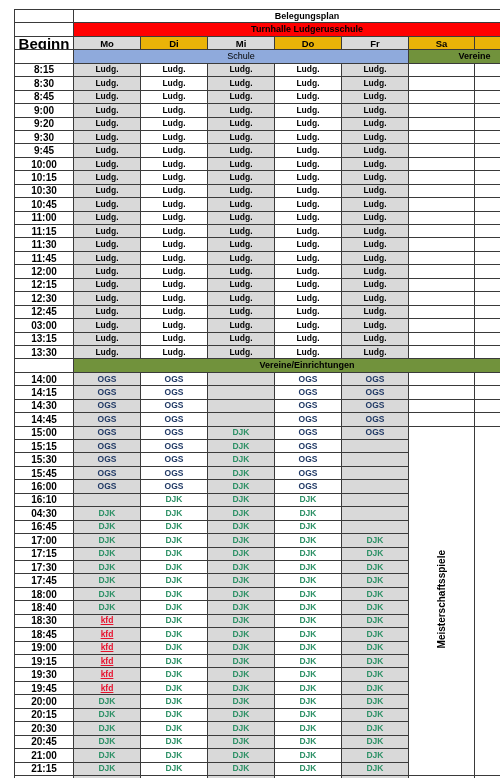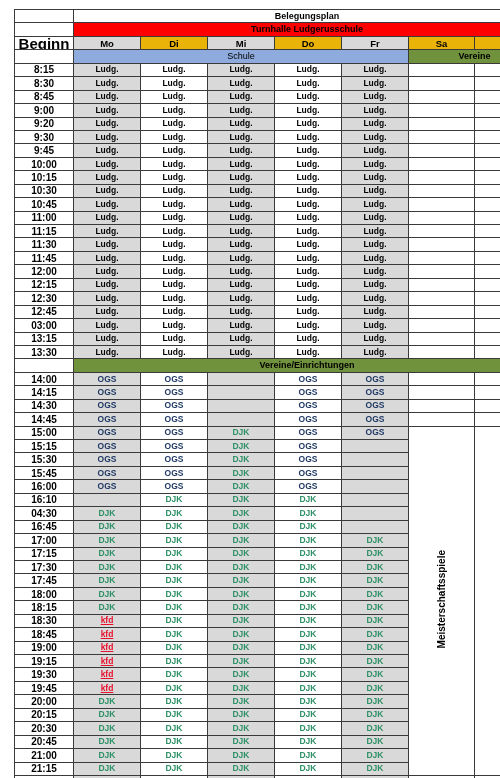--- a/index.html
+++ b/index.html
@@ -482,21 +482,21 @@
         </tr>
         <tr>
           <td class="time edge-l">18:00</td>
           <td class="cell shade edge-l t-djk">DJK</td>
           <td class="cell t-djk">DJK</td>
           <td class="cell shade t-djk">DJK</td>
           <td class="cell t-djk">DJK</td>
           <td class="cell shade sep-r t-djk">DJK</td>
         </tr>
         <tr>
-          <td class="time edge-l">18:15</td>
+          <td class="time edge-l">18:40</td>
           <td class="cell shade edge-l t-djk">DJK</td>
           <td class="cell t-djk">DJK</td>
           <td class="cell shade t-djk">DJK</td>
           <td class="cell t-djk">DJK</td>
           <td class="cell shade sep-r t-djk">DJK</td>
         </tr>
         <tr>
           <td class="time edge-l">18:30</td>
           <td class="cell shade edge-l t-kfd">kfd</td>
           <td class="cell t-djk">DJK</td>

